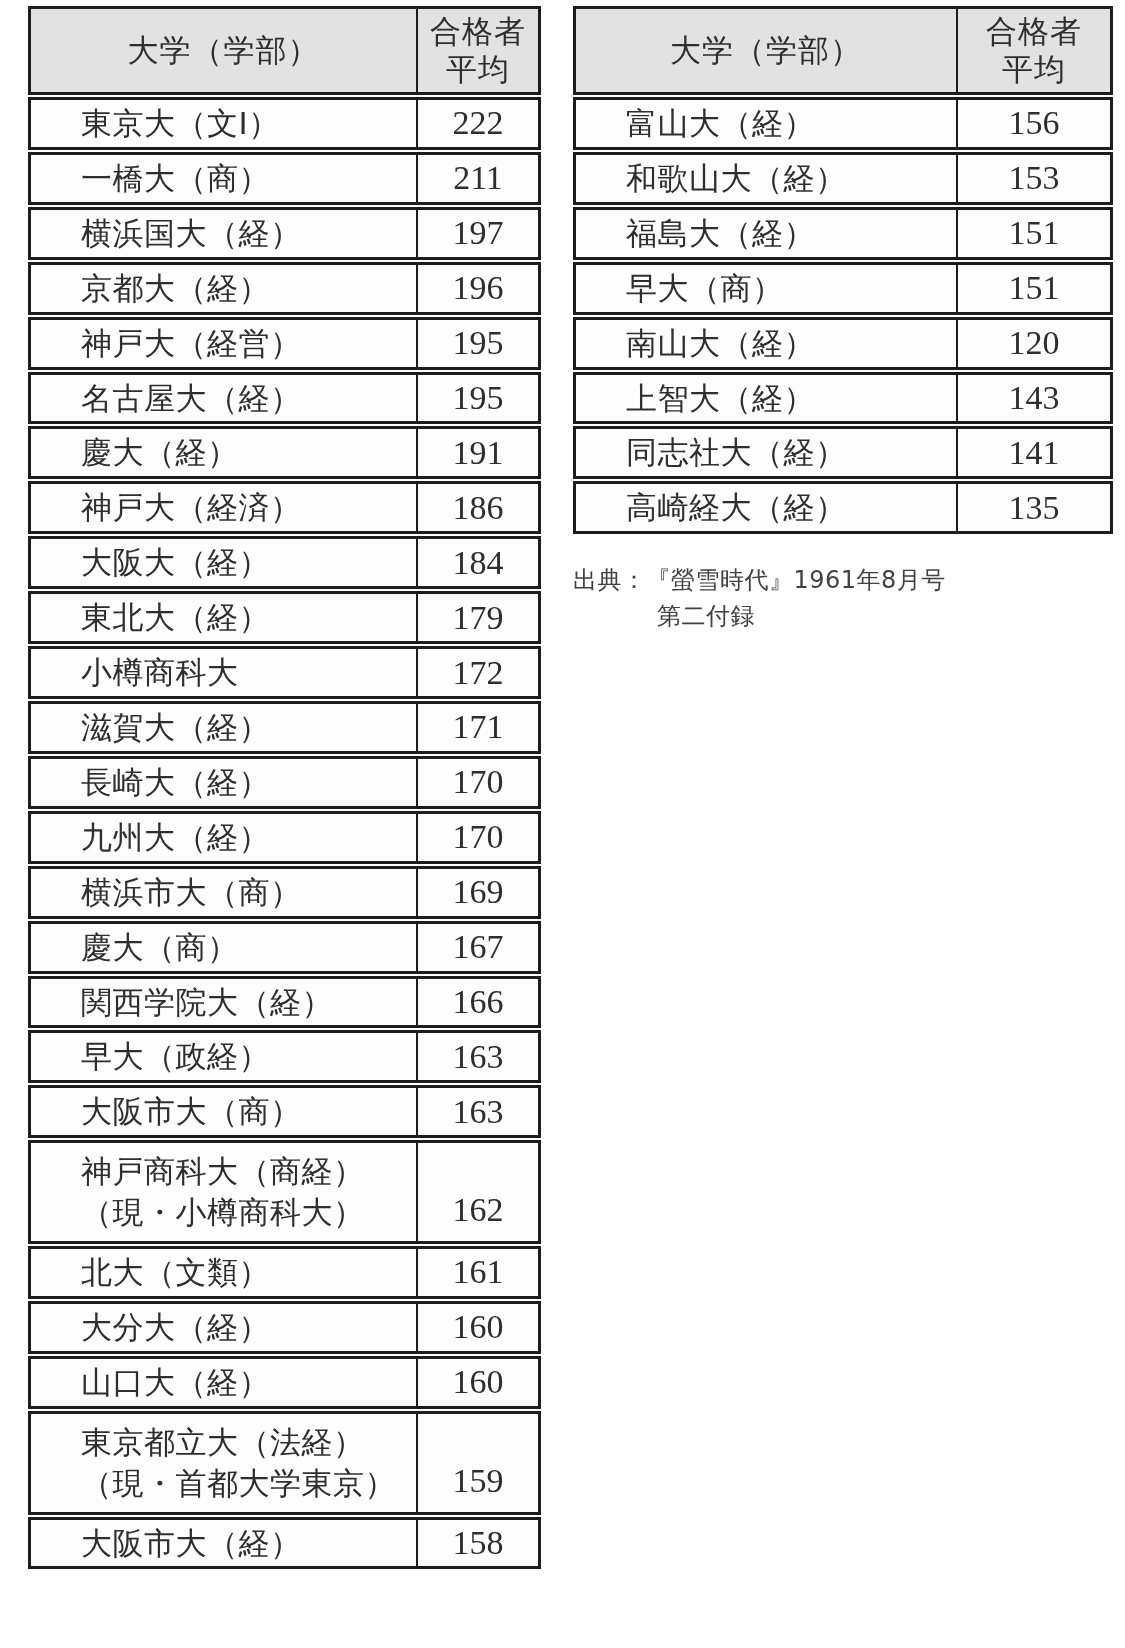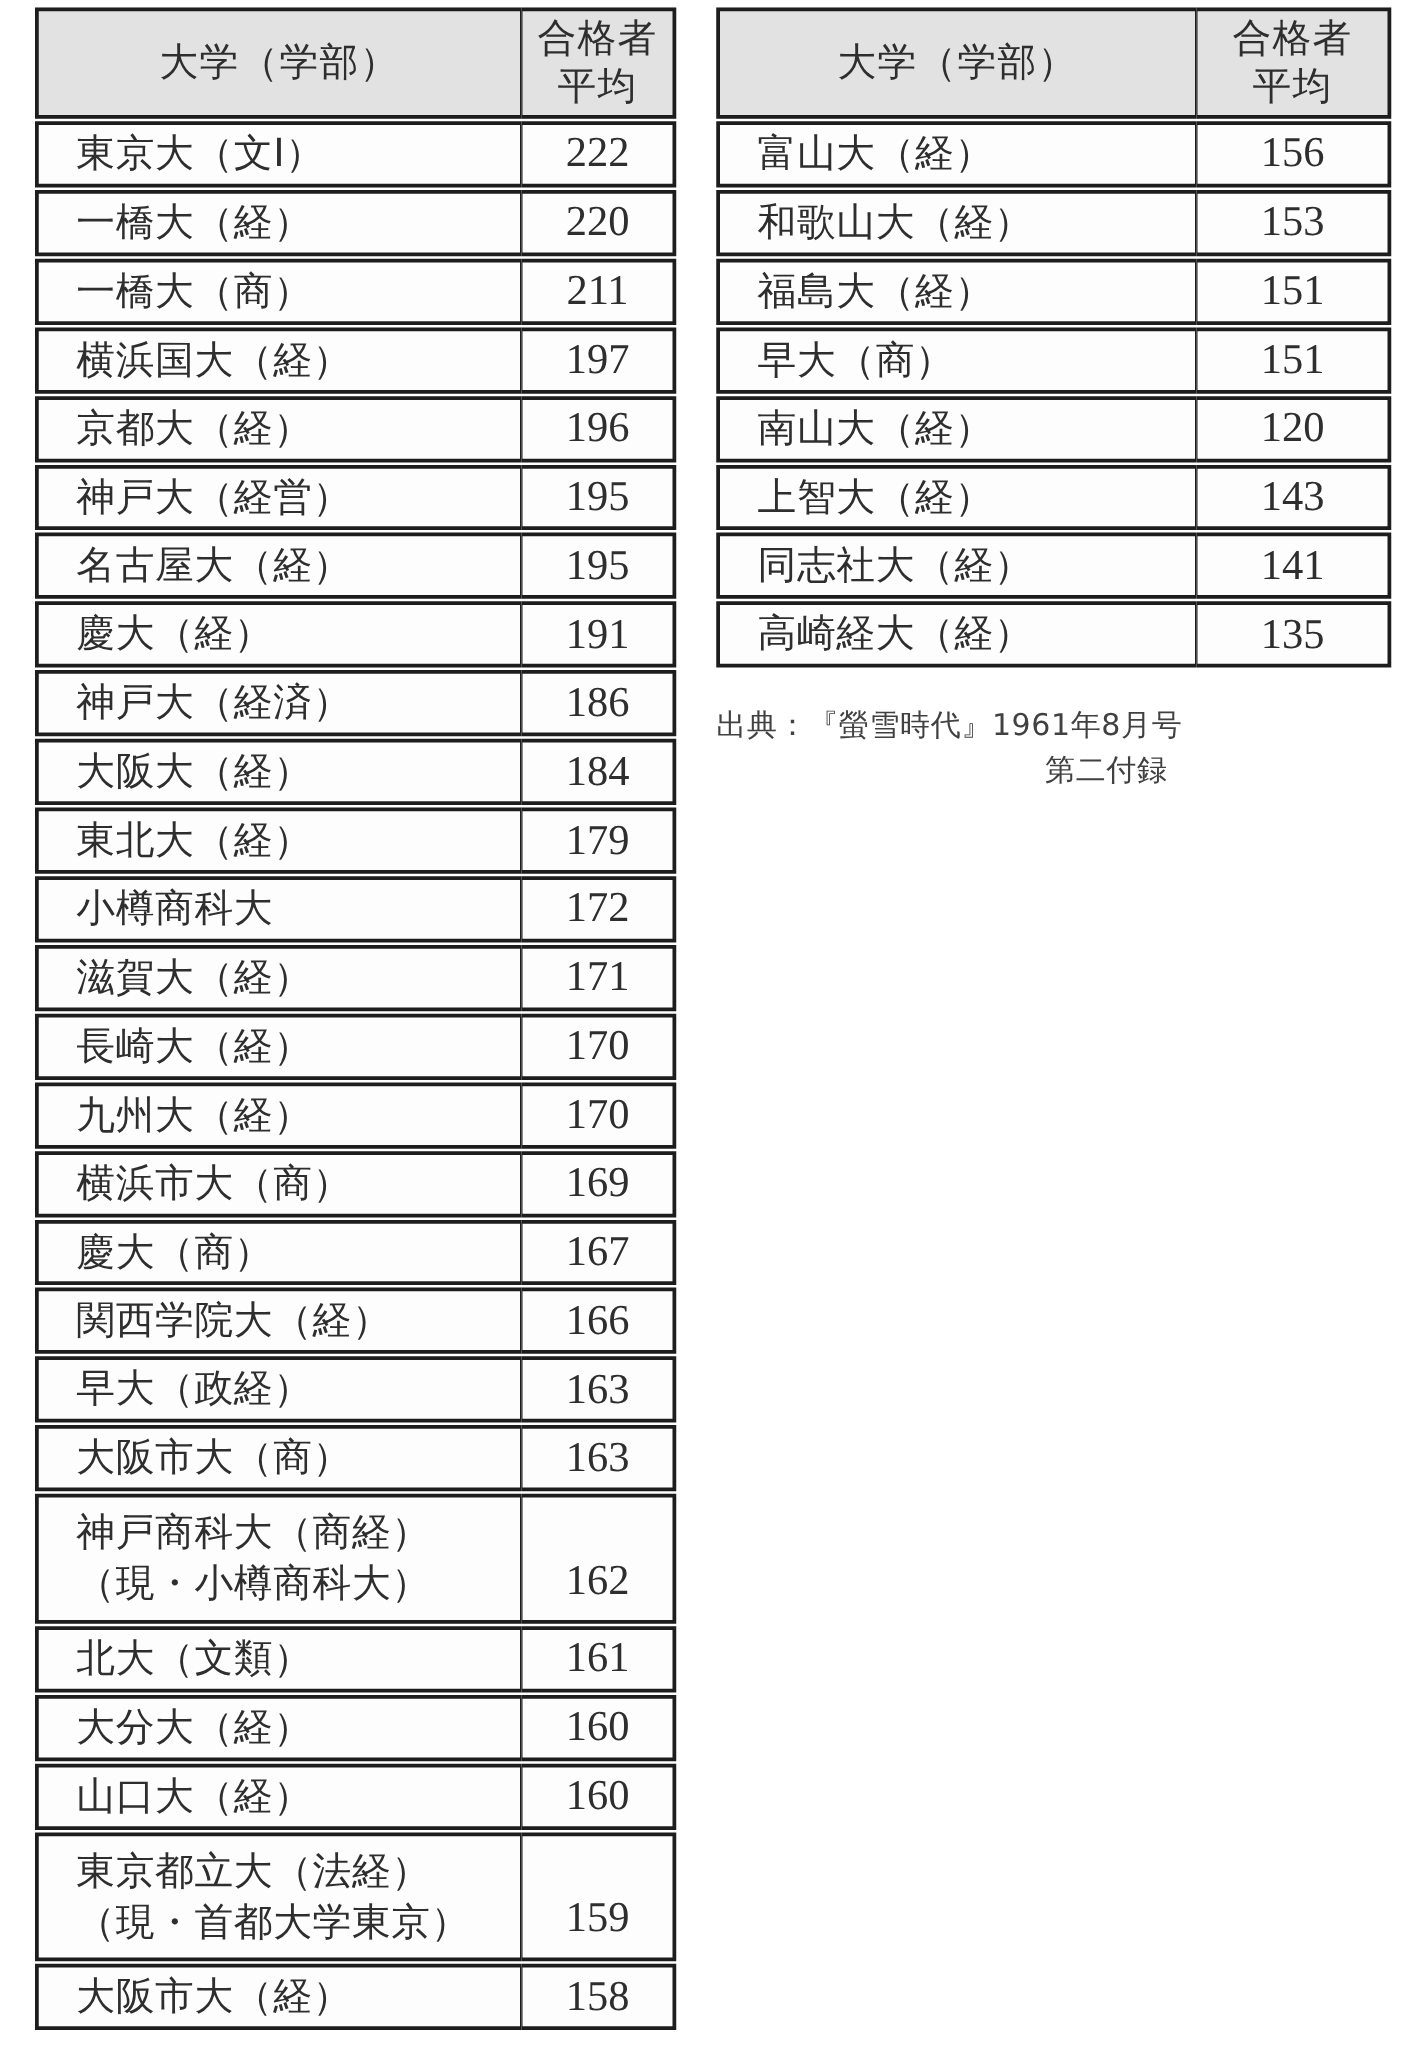--- a/index.html
+++ b/index.html
@@ -46,21 +46,21 @@
     height: 89px;
     line-height: 1.22;
     letter-spacing: 1px;
   }
   th.h-name { border-right-width: 1.5px; }
   th.h-val  { border-left-width: 1.5px; }
 
   td.name {
     font-size: 31px;
     text-align: left;
-    padding: 3px 4px 3px 30px;
+    padding: 3px 4px 3px 50px;
     line-height: 1.32;
     height: 46px;
     vertical-align: middle;
     border-right-width: 1.5px;
     letter-spacing: 0.5px;
   }
   td.val {
     font-size: 34px;
     text-align: center;
     vertical-align: middle;
@@ -74,21 +74,20 @@
   .source {
     margin-top: 26px;
     font-size: 24px;
     color: #414141;
     line-height: 1.5;
     letter-spacing: 0.5px;
   }
   .source .line2 {
     display: block;
     padding-left: 84px;
-    text-align: center;
   }
 </style>
 </head>
 <body>
 
 <div class="layout">
 
   <table class="score score-left">
     <colgroup>
         <col class="c-name">
@@ -102,24 +101,20 @@
           <span>平均</span>
         </th>
       </tr>
     </thead>
     <tbody id="left-tbody">
         <tr>
           <td class="name"><span>東京大（文Ⅰ）</span></td>
           <td class="val">222</td>
         </tr>
         <tr>
-          <td class="name"><span>一橋大（経）</span></td>
-          <td class="val">220</td>
-        </tr>
-        <tr>
           <td class="name"><span>一橋大（商）</span></td>
           <td class="val">211</td>
         </tr>
         <tr>
           <td class="name"><span>横浜国大（経）</span></td>
           <td class="val">197</td>
         </tr>
         <tr>
           <td class="name"><span>京都大（経）</span></td>
           <td class="val">196</td>

